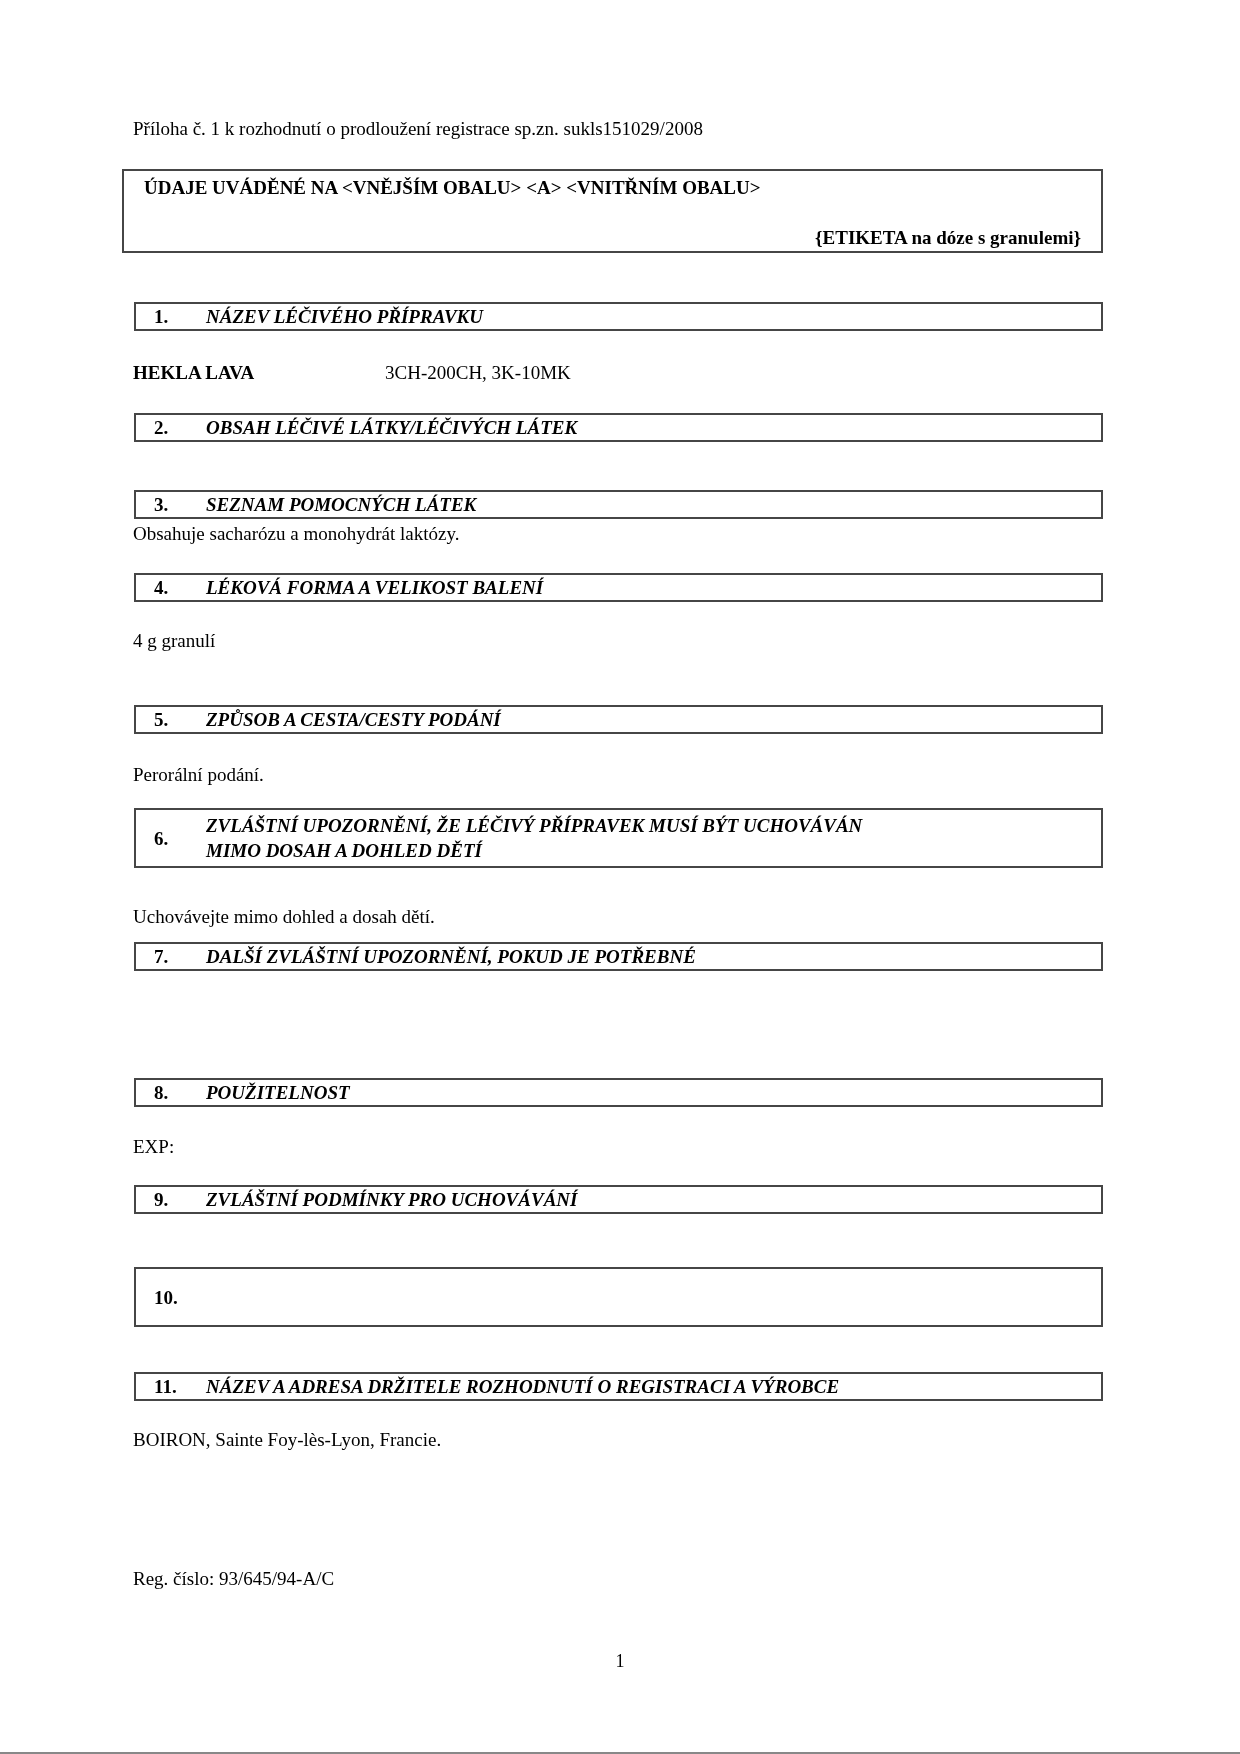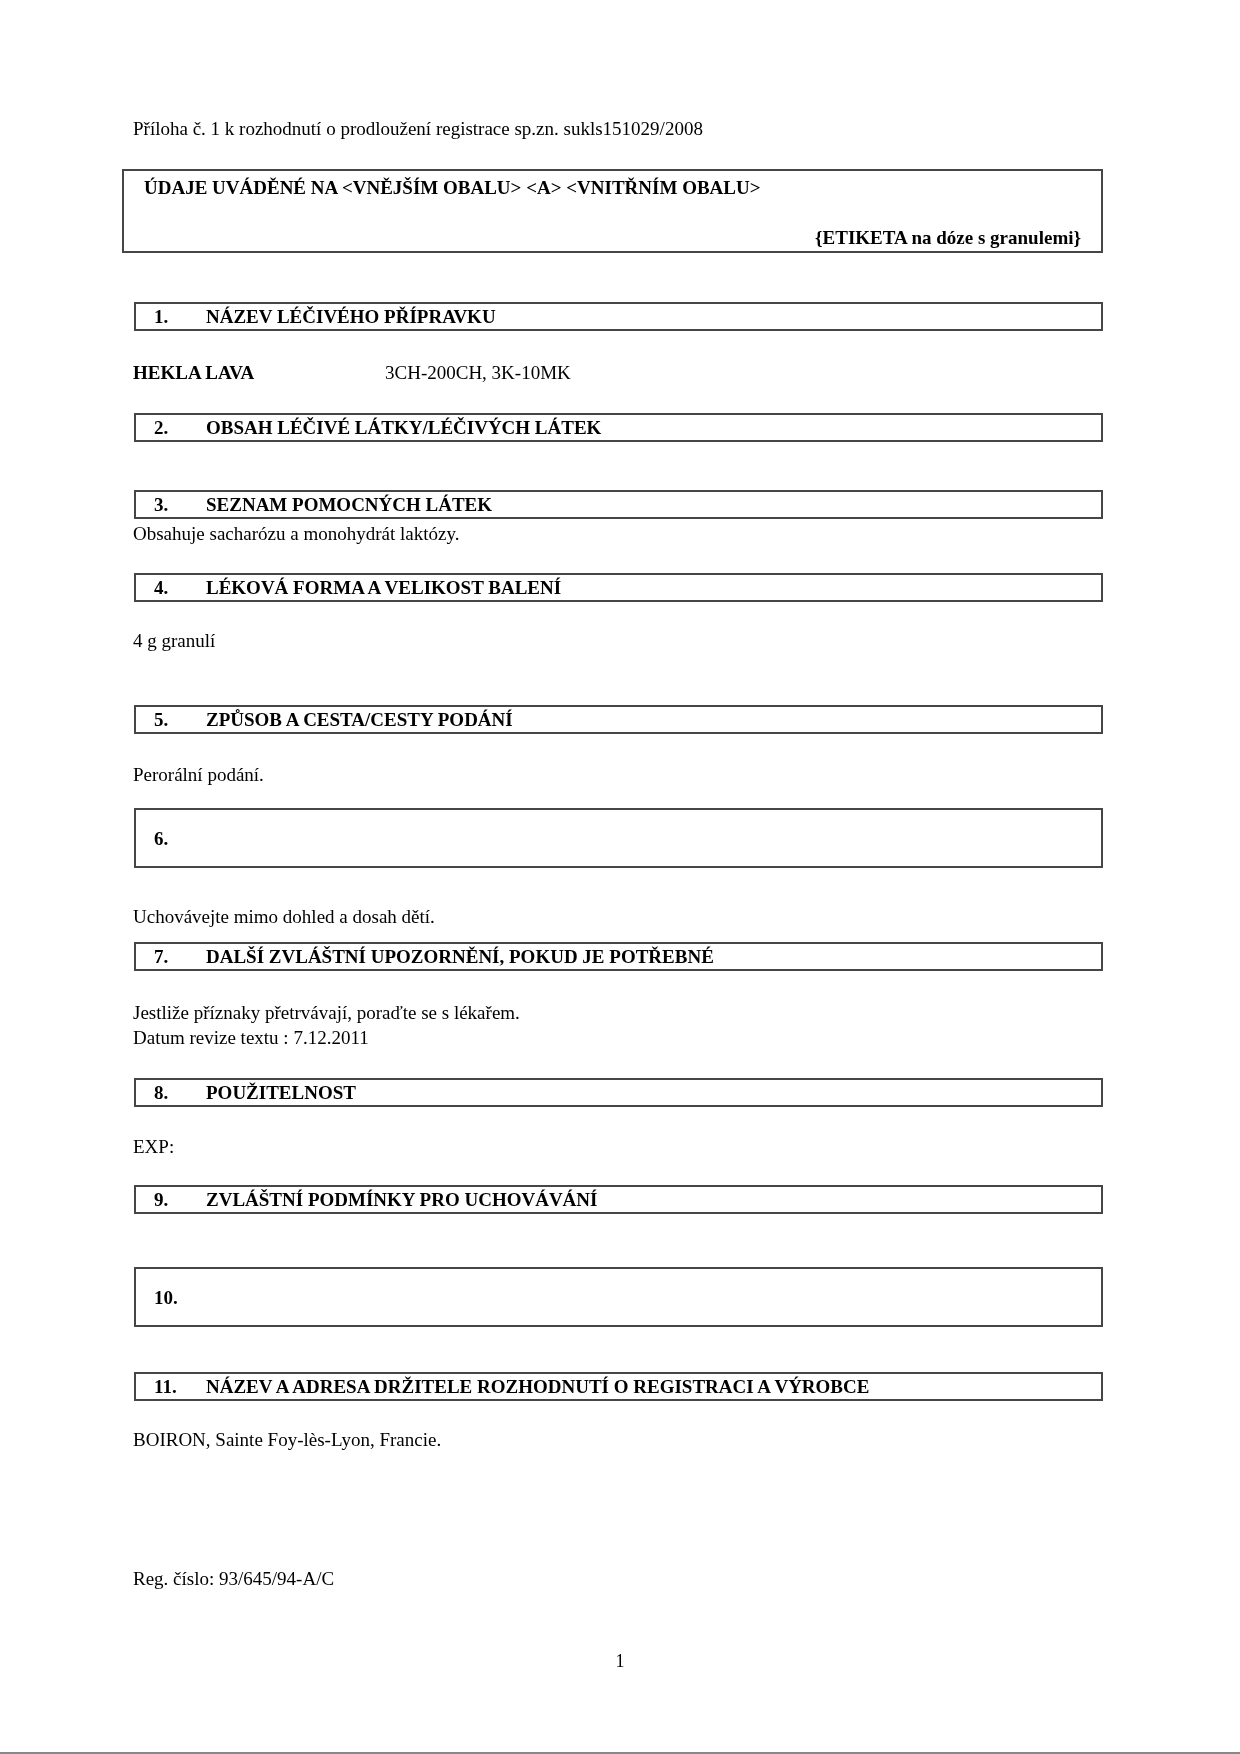--- a/index.html
+++ b/index.html
@@ -34,20 +34,21 @@
   }
   .secbox.single{height:29px;}
   .secbox.double{height:60px;}
   .secbox .num{
     flex:0 0 52px;
     padding-left:18px;
   }
   .secbox .titl{
     white-space:pre-line;
     flex:1;
+    font-style:italic;
   }
   .body-text{
     position:absolute;left:133px;width:970px;
     font-size:19px;line-height:25px;
     white-space:pre-line;
   }
   .product-line{position:absolute;left:133px;top:360px;font-size:19px;line-height:25px;}
   .product-line .pname{font-weight:bold;}
   .product-line .dilutions{position:absolute;left:252px;top:0;white-space:nowrap;}
   .page-number{
@@ -94,29 +95,29 @@
   <div class="body-text" style="top:628px">4 g granulí</div>
 
   <div class="secbox single" style="top:705px">
     <span class="num">5.</span>
     <span class="titl">ZPŮSOB A CESTA/CESTY PODÁNÍ</span>
   </div>
   <div class="body-text" style="top:762px">Perorální podání.</div>
 
   <div class="secbox double" style="top:808px">
     <span class="num">6.</span>
+    <span class="titl">ZVLÁŠTNÍ UPOZORNĚNÍ, ŽE LÉČIVÝ PŘÍPRAVEK MUSÍ BÝT UCHOVÁVÁN
+MIMO DOSAH A DOHLED DĚTÍ</span>
   </div>
   <div class="body-text" style="top:904px">Uchovávejte mimo dohled a dosah dětí.</div>
 
   <div class="secbox single" style="top:942px">
     <span class="num">7.</span>
     <span class="titl">DALŠÍ ZVLÁŠTNÍ UPOZORNĚNÍ, POKUD JE POTŘEBNÉ</span>
   </div>
-  <div class="body-text" style="top:1000px">Jestliže příznaky přetrvávají, poraďte se s lékařem.
-Datum revize textu : 7.12.2011</div>
 
   <div class="secbox single" style="top:1078px">
     <span class="num">8.</span>
     <span class="titl">POUŽITELNOST</span>
   </div>
   <div class="body-text" style="top:1134px">EXP:</div>
 
   <div class="secbox single" style="top:1185px">
     <span class="num">9.</span>
     <span class="titl">ZVLÁŠTNÍ PODMÍNKY PRO UCHOVÁVÁNÍ</span>

